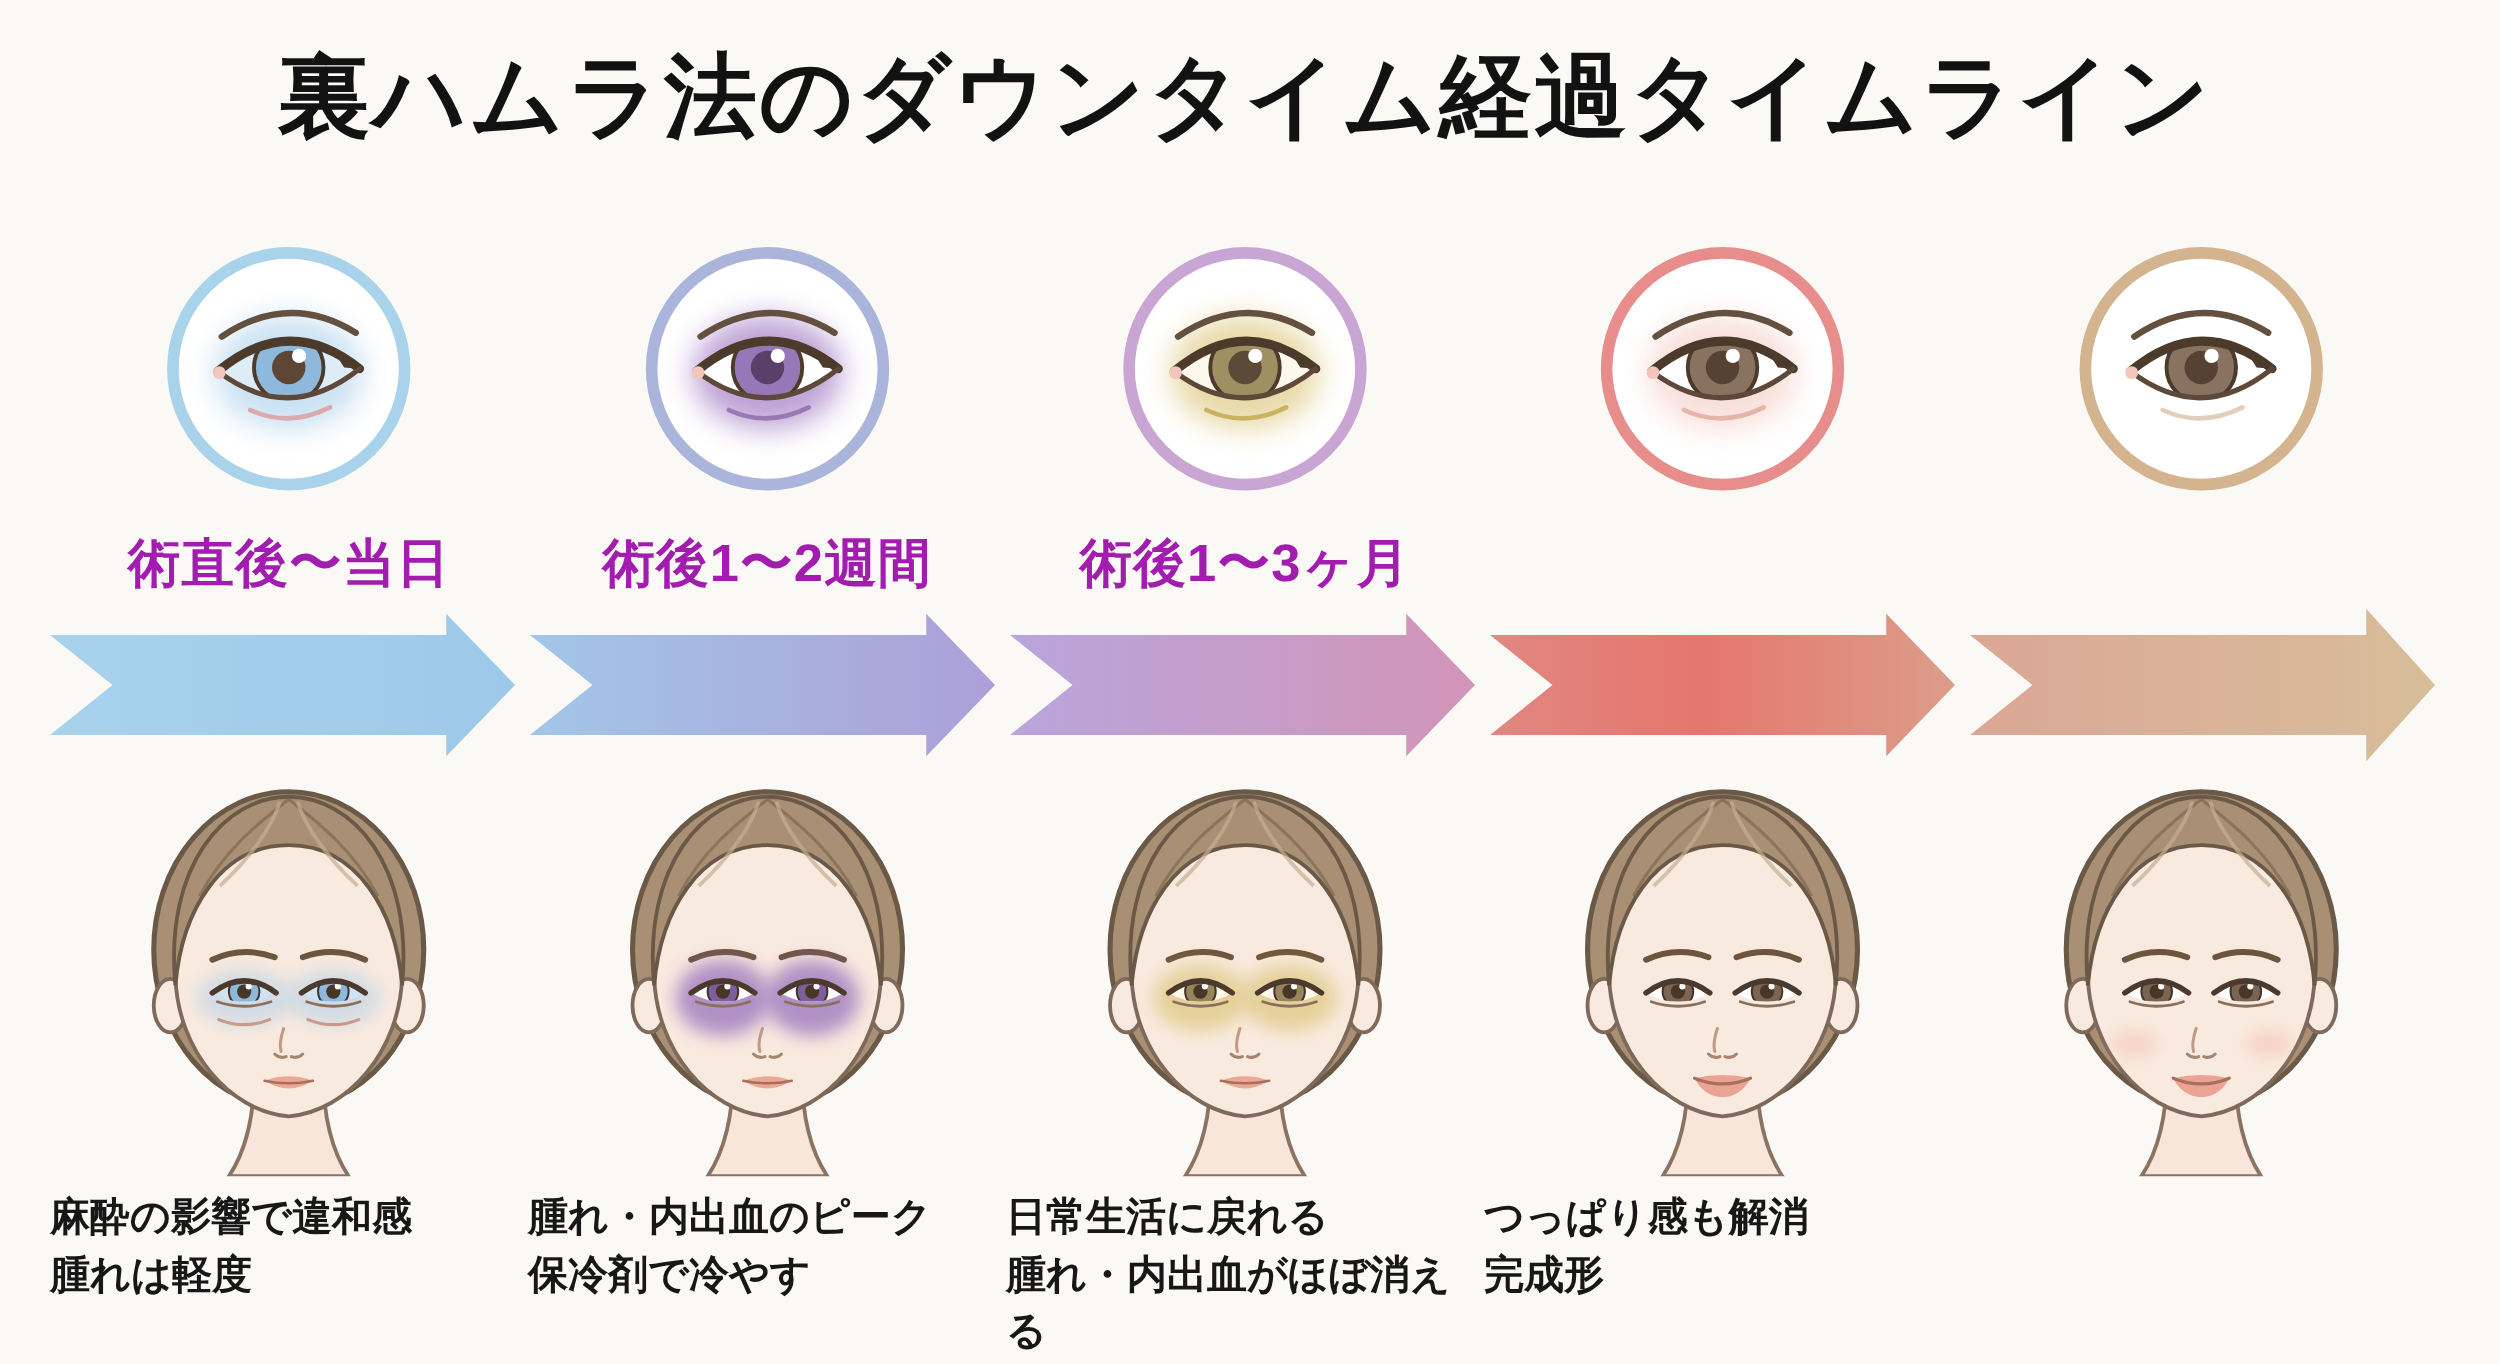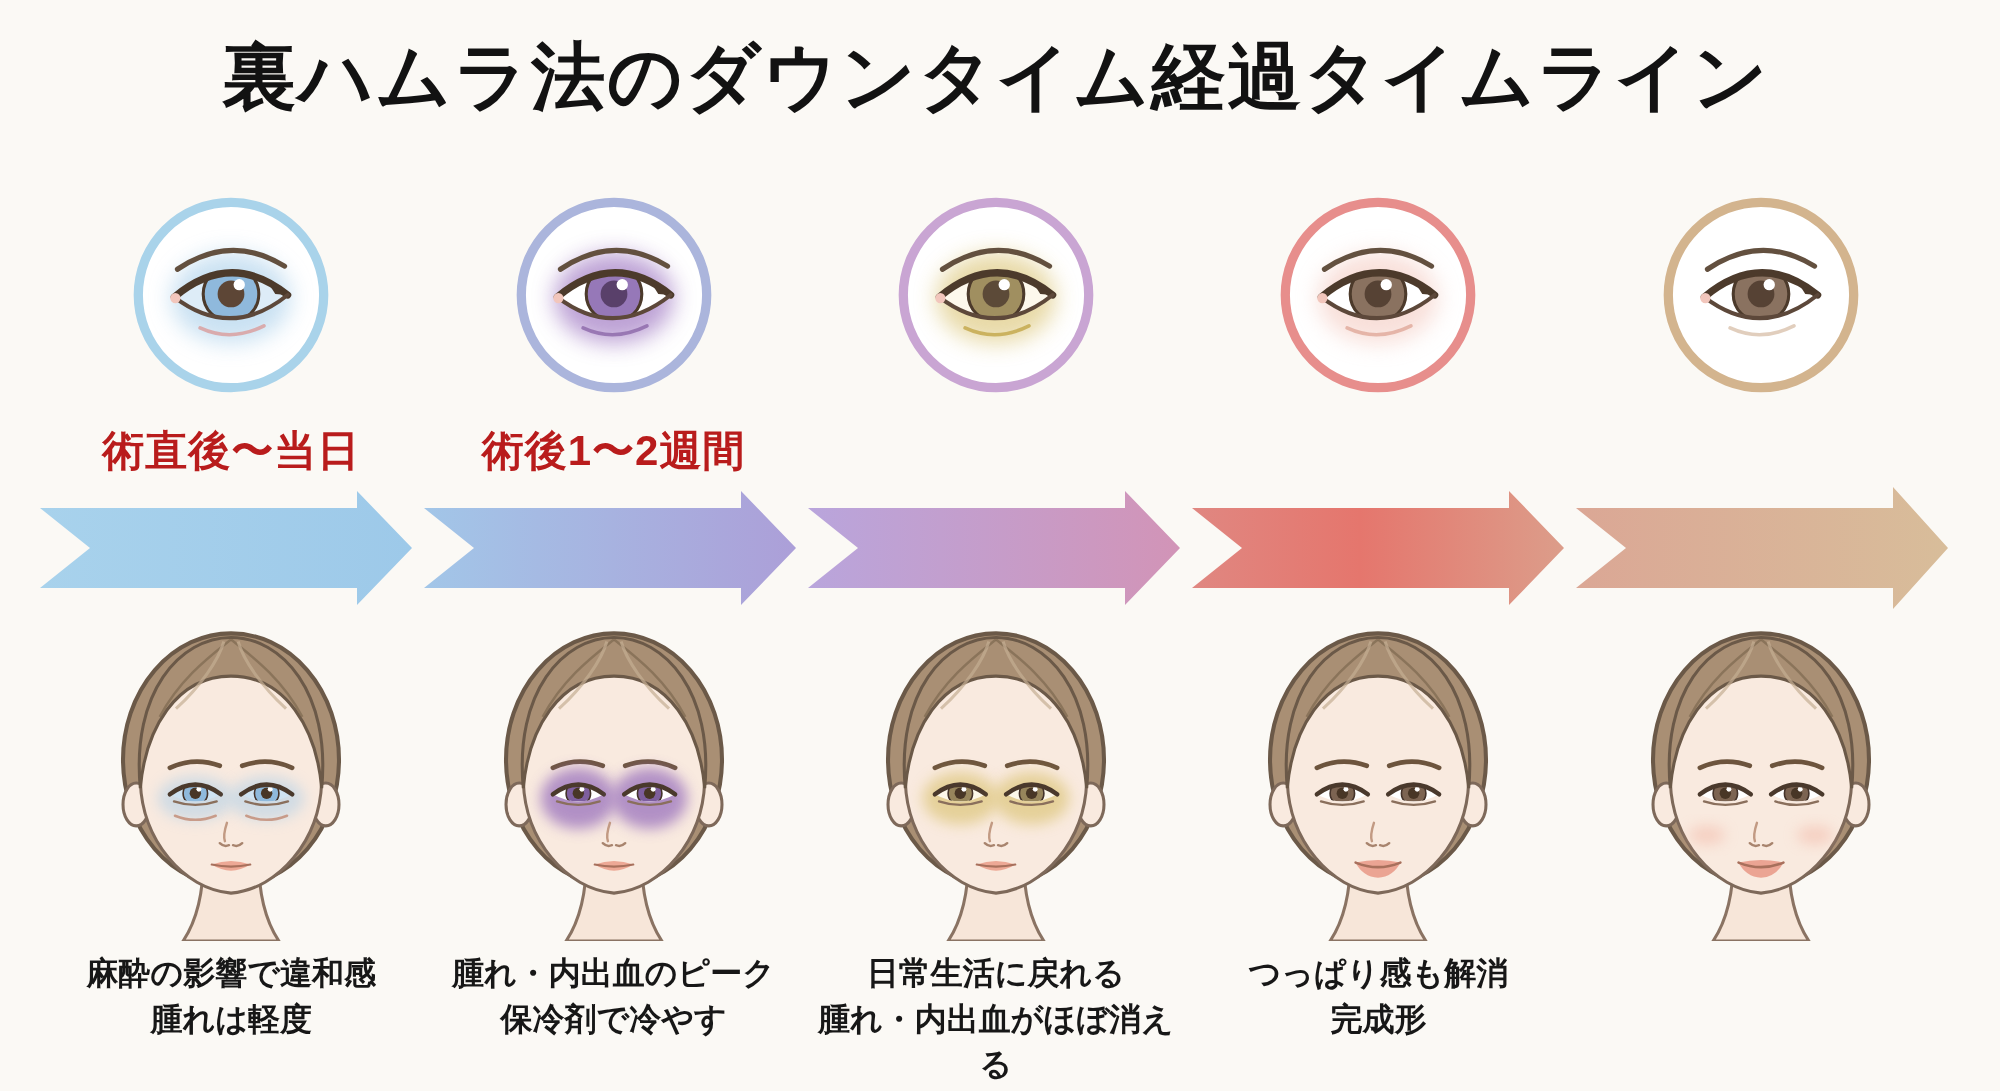--- a/index.html
+++ b/index.html
@@ -12,28 +12,28 @@
   .title{
     padding-top:34px;text-align:center;
     font-size:74px;font-weight:800;letter-spacing:2px;line-height:1.15;
     color:#121212;
   }
   .row{display:grid;grid-template-columns:repeat(5,1fr);padding:0 40px;}
   .cell{display:flex;justify-content:center;align-items:center;}
   .circles{margin-top:72px;height:208px;}
   .labels{margin-top:24px;height:52px;}
   .stage-label{
-    text-align:center;font-size:42px;font-weight:800;color:#b91c1c;
+    text-align:center;font-size:42px;font-weight:800;color:#a21caf;
     letter-spacing:1px;align-self:center;
   }
   .arrowband{margin-top:8px;padding:0 40px;height:132px;}
   .faces{margin-top:0px;height:322px;}
   .captions{margin-top:14px;}
   .caption{
-    text-align:center;font-size:32px;font-weight:700;line-height:1.42;color:#171717;
+    font-size:32px;font-weight:700;line-height:1.42;color:#171717;
   }
 </style>
 </head>
 <body style="background: rgb(251, 249, 245);">
 
 <div class="page">
   <div class="title">裏ハムラ法のダウンタイム経過タイムライン</div>
   <div class="row circles" id="circlesRow">
       <div class="cell">
         <svg viewBox="0 0 200 200" width="206" height="206">
@@ -162,20 +162,21 @@
   <polygon points="155,100 136,88 143,99" fill="#4c3a2b"></polygon>
   <path d="M45,102 Q100,144 155,100" fill="none" stroke="#5d483a" stroke-width="4" stroke-linecap="round"></path>
   <circle cx="46" cy="103" r="5" fill="#f2c6bc"></circle>
   <path d="M70,132 Q100,146 132,130" fill="none" stroke="#dcc6b2" stroke-width="3.5" stroke-linecap="round" opacity="0.85"></path>
   </svg>
       </div>
     </div>
   <div class="row labels" id="labelsRow">
       <div class="stage-label">術直後〜当日</div>
       <div class="stage-label">術後1〜2週間</div>
+      <div class="stage-label">術後1〜3ヶ月</div>
     </div>
   <div class="arrowband" id="arrowBand"><svg viewBox="0 0 1920 130" width="1920" height="130">
         <linearGradient id="ag0" x1="0" y1="0" x2="1" y2="0">
       <stop offset="0" stop-color="#a8d2ec"></stop>
       <stop offset="1" stop-color="#9dc9e9"></stop>
         </linearGradient>
         <linearGradient id="ag1" x1="0" y1="0" x2="1" y2="0">
       <stop offset="0" stop-color="#a2c6e8"></stop>
       <stop offset="1" stop-color="#ac9fd8"></stop>
         </linearGradient>

